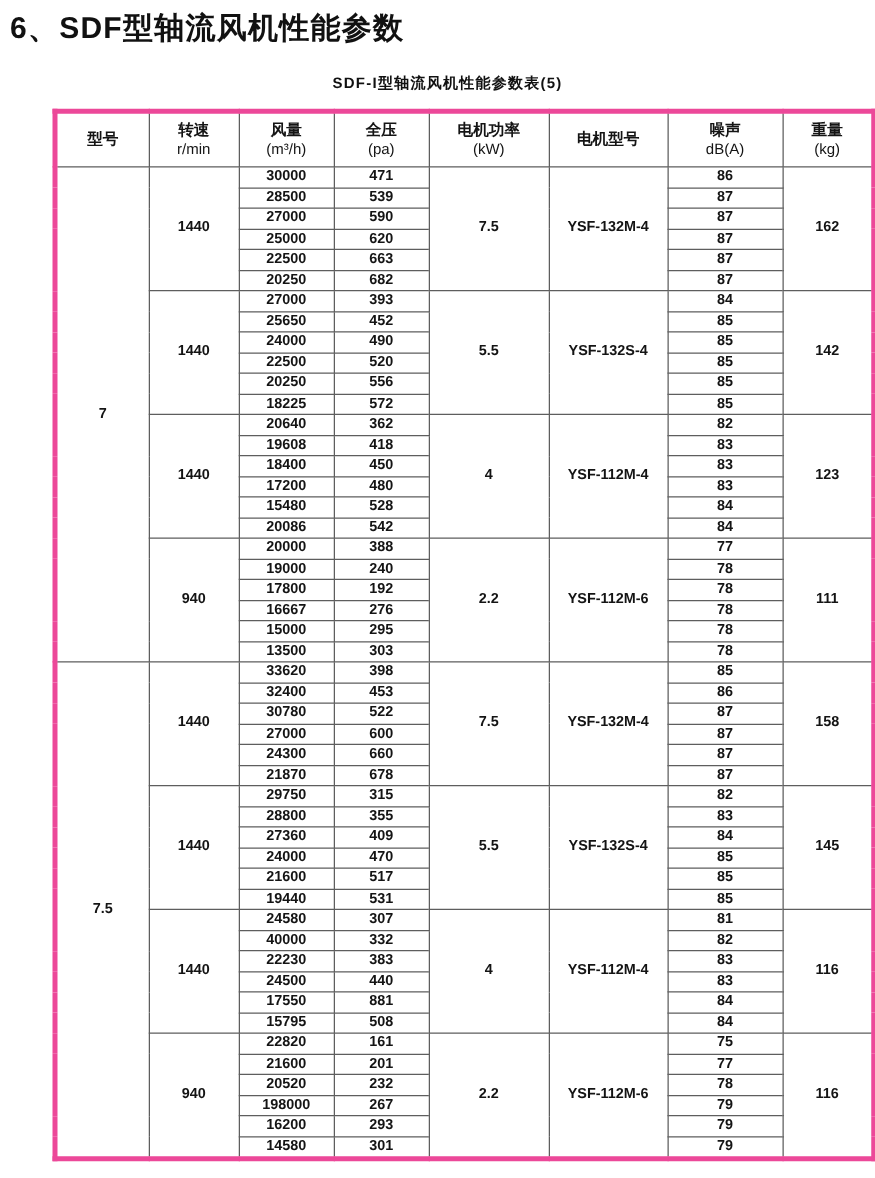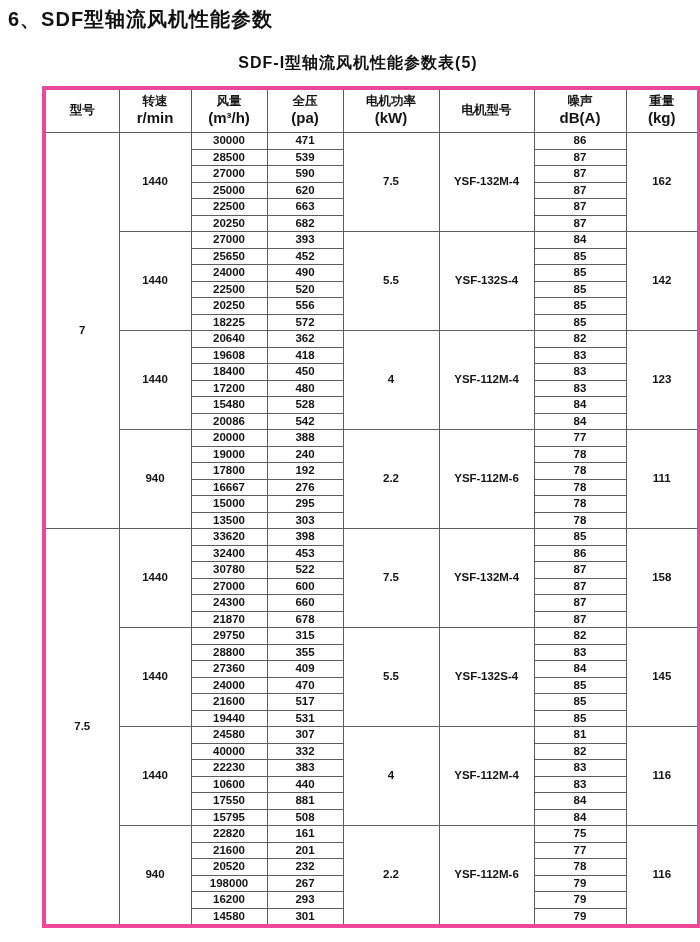--- a/index.html
+++ b/index.html
@@ -4,45 +4,45 @@
 <style>
   html,body{margin:0;padding:0;background:#ffffff;}
   body{
     width:700px;height:942px;
     font-family:"Liberation Sans","DejaVu Sans",sans-serif;
     color:#1a1a1a;
     -webkit-font-smoothing:antialiased;
   }
   .page{position:relative;width:700px;height:942px;overflow:hidden;}
   .doc-title{
-    font-size:20px;font-weight:bold;letter-spacing:1px;
+    font-size:24px;font-weight:bold;letter-spacing:1px;
     margin:0;padding:6px 0 0 8px;color:#111;
   }
   .table-title{
-    font-size:16px;font-weight:bold;text-align:center;
+    font-size:12px;font-weight:bold;text-align:center;
     margin:0;padding:20px 0 12px 16px;color:#111;letter-spacing:1px;
   }
   table.perf{
     border-collapse:collapse;
     table-layout:fixed;
     margin-left:42px;
     width:656px;
     border:4px solid #ec4899;
   }
   table.perf th, table.perf td{
     border:1px solid #5e5e5e;
     text-align:center;vertical-align:middle;
     padding:0;color:#141414;
     font-weight:bold;
     overflow:hidden;white-space:nowrap;
   }
   table.perf th{
     height:42px;font-size:12.5px;line-height:1.25;
   }
-  table.perf th .unit{font-size:15px;font-weight:bold;}
+  table.perf th .unit{font-size:12px;font-weight:normal;}
   table.perf td{
     height:15.5px;font-size:11.5px;line-height:15.5px;
   }
   td.model-cell{font-size:12.5px;}
 </style>
 </head>
 <body>
 
 <div class="page">
   <h1 class="doc-title">6、SDF型轴流风机性能参数</h1>
@@ -312,21 +312,21 @@
           <td>40000</td>
           <td>332</td>
           <td>82</td>
         </tr>
         <tr>
           <td>22230</td>
           <td>383</td>
           <td>83</td>
         </tr>
         <tr>
-          <td>10600</td>
+          <td>24500</td>
           <td>440</td>
           <td>83</td>
         </tr>
         <tr>
           <td>17550</td>
           <td>881</td>
           <td>84</td>
         </tr>
         <tr>
           <td>15795</td>

